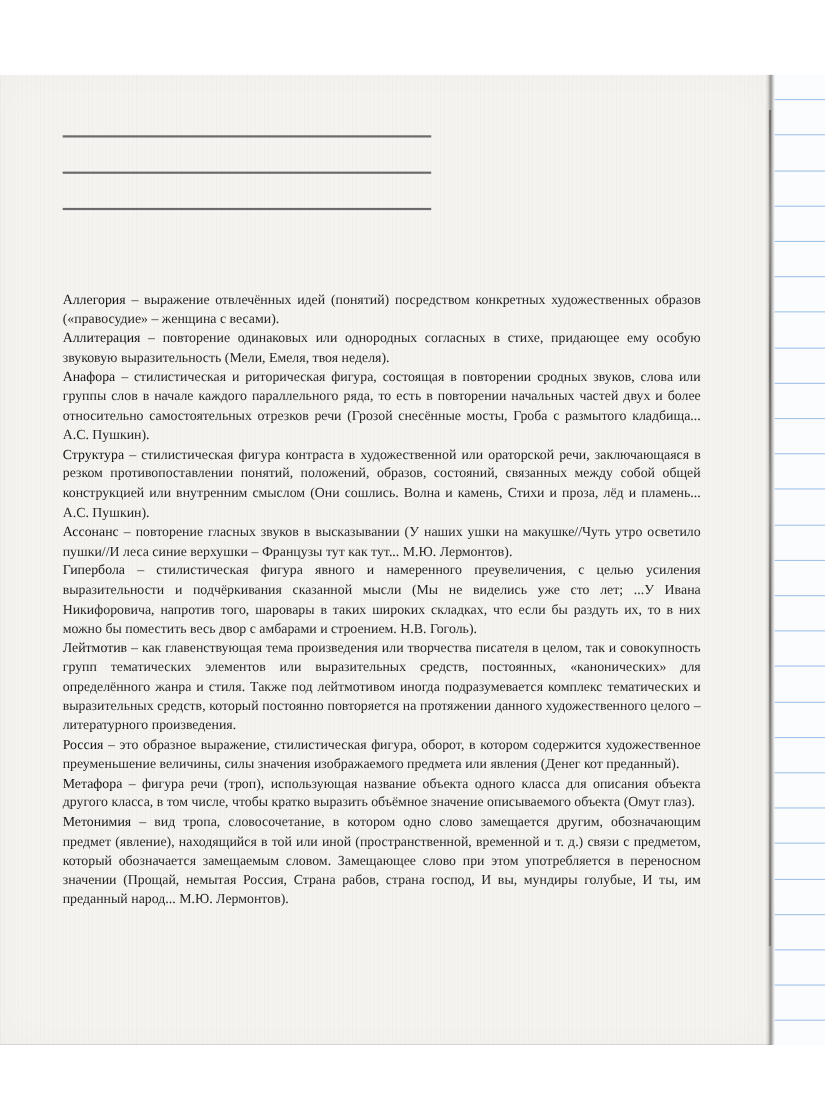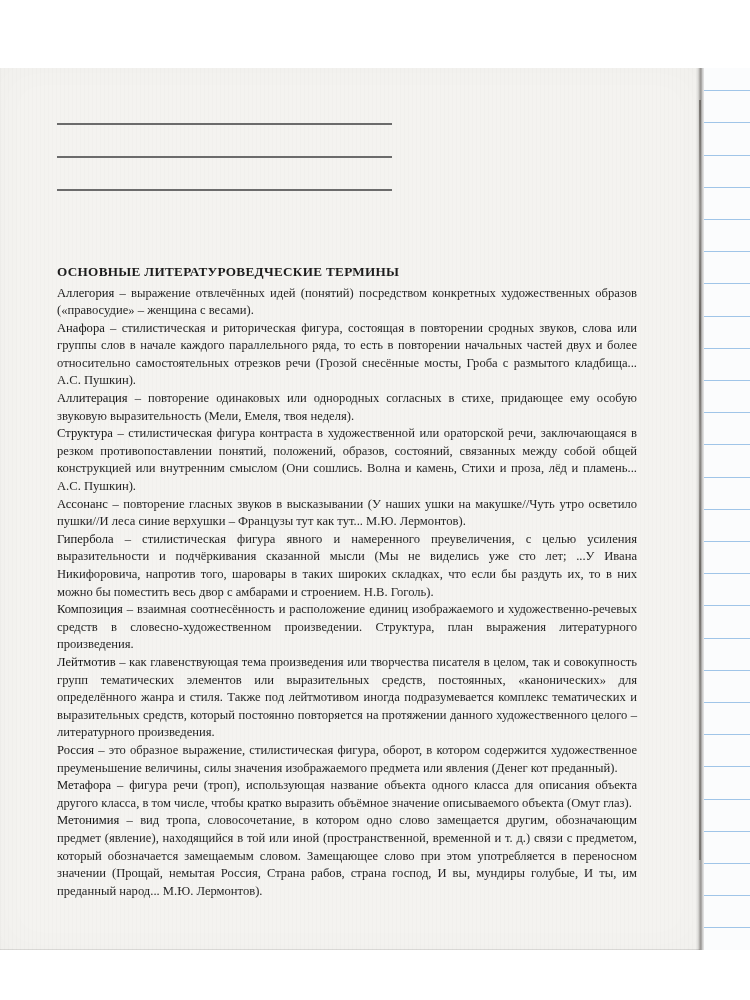--- a/index.html
+++ b/index.html
@@ -137,29 +137,27 @@
 
 <div class="scan">
 
   <div class="page-left">
 
     <div class="blank-rule" style="top:55px;"></div>
     <div class="blank-rule" style="top:88px;"></div>
     <div class="blank-rule" style="top:121px;"></div>
 
     <div class="text-col">
-      <h1 class="doc-title">ОСНОВНЫЕ ЛИТЕРАТУРОВЕДЧЕСКИЕ ТЕРМИНЫ</h1>
       <div id="entries">
           <p class="entry"><span class="term">Аллегория</span><span class="definition"> – выражение отвлечённых идей (понятий) посредством конкретных художе­ственных образов («правосудие» – женщина с весами).</span></p>
+          <p class="entry"><span class="term">Аллитерация</span><span class="definition"> – повторение одинаковых или однородных согласных в стихе, придающее ему особую звуковую выразительность (Мели, Емеля, твоя неделя).</span></p>
           <p class="entry"><span class="term">Анафора</span><span class="definition"> – стилистическая и риторическая фигура, состоящая в повторении сродных зву­ков, слова или группы слов в начале каждого параллельного ряда, то есть в повторении начальных частей двух и более относительно самостоятельных отрезков речи (Грозой снесённые мосты, Гроба с размытого кладбища... А.С. Пушкин).</span></p>
-          <p class="entry"><span class="term">Аллитерация</span><span class="definition"> – повторение одинаковых или однородных согласных в стихе, придающее ему особую звуковую выразительность (Мели, Емеля, твоя неделя).</span></p>
           <p class="entry"><span class="term">Структура</span><span class="definition"> – стилистическая фигура контраста в художественной или ораторской речи, заключающаяся в резком противопоставлении понятий, положений, образов, состояний, связанных между собой общей конструкцией или внутренним смыслом (Они сошлись. Волна и камень, Стихи и проза, лёд и пламень... А.С. Пушкин).</span></p>
           <p class="entry"><span class="term">Ассонанс</span><span class="definition"> – повторение гласных звуков в высказывании (У наших ушки на макушке//Чуть утро осветило пушки//И леса синие верхушки – Французы тут как тут... М.Ю. Лермонтов).</span></p>
           <p class="entry"><span class="term">Гипербола</span><span class="definition"> – стилистическая фигура явного и намеренного преувеличения, с целью уси­ления выразительности и подчёркивания сказанной мысли (Мы не виделись уже сто лет; ...У Ивана Никифоровича, напротив того, шаровары в таких широких складках, что если бы раздуть их, то в них можно бы поместить весь двор с амбарами и строением. Н.В. Гоголь).</span></p>
-          <p class="entry"><span class="term">Композиция</span><span class="definition"> – взаимная соотнесённость и расположение единиц изображаемого и худо­жественно-речевых средств в словесно-художественном произведении. Структура, план выражения литературного произведения.</span></p>
           <p class="entry"><span class="term">Лейтмотив</span><span class="definition"> – как главенствующая тема произведения или творчества писателя в целом, так и совокупность групп тематических элементов или выразительных средств, постоян­ных, «канонических» для определённого жанра и стиля. Также под лейтмотивом иногда подразумевается комплекс тематических и выразительных средств, который постоянно повторяется на протяжении данного художественного целого – литературного произве­дения.</span></p>
           <p class="entry"><span class="term">Россия</span><span class="definition"> – это образное выражение, стилистическая фигура, оборот, в котором содержится художественное преуменьшение величины, силы значения изображаемого предмета или явления (Денег кот преданный).</span></p>
           <p class="entry"><span class="term">Метафора</span><span class="definition"> – фигура речи (троп), использующая название объекта одного класса для опи­сания объекта другого класса, в том числе, чтобы кратко выразить объёмное значение описываемого объекта (Омут глаз).</span></p>
           <p class="entry"><span class="term">Метонимия</span><span class="definition"> – вид тропа, словосочетание, в котором одно слово замещается другим, обозна­чающим предмет (явление), находящийся в той или иной (пространственной, временной и т. д.) связи с предметом, который обозначается замещаемым словом. Замещающее слово при этом употребляется в переносном значении (Прощай, немытая Россия, Страна рабов, страна господ, И вы, мундиры голубые, И ты, им преданный народ... М.Ю. Лермонтов).</span></p>
         </div>
     </div>
   </div>
 
   <div class="spine"></div>
   <div class="spine-jitter"></div>

